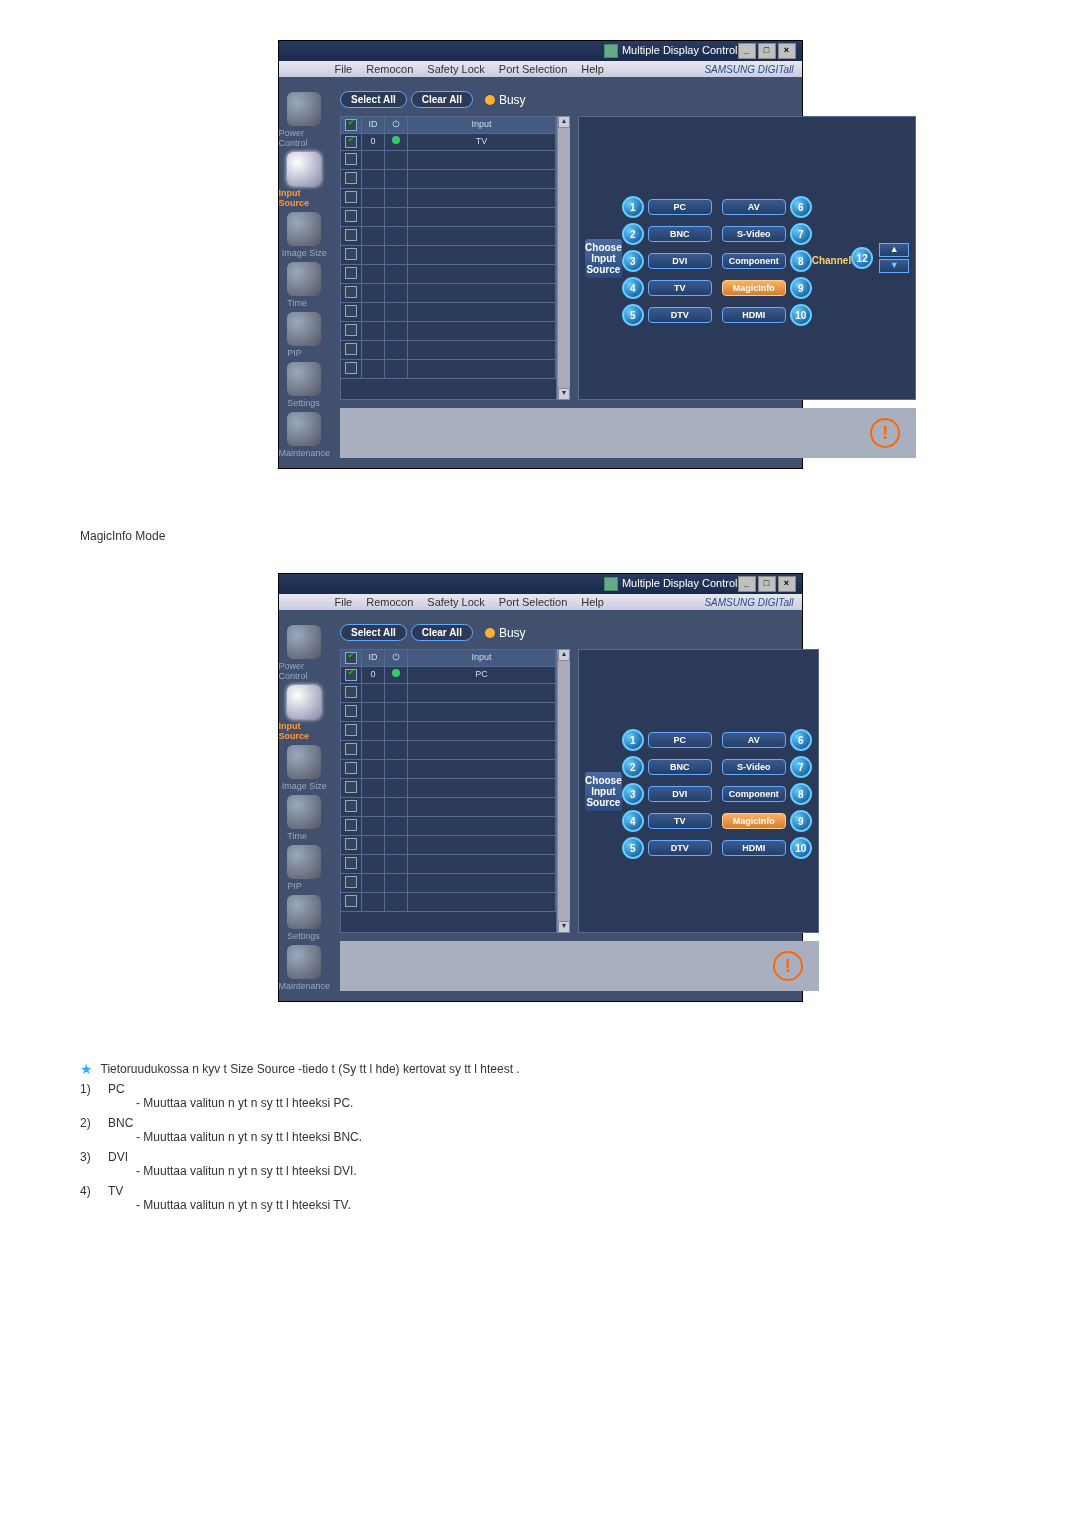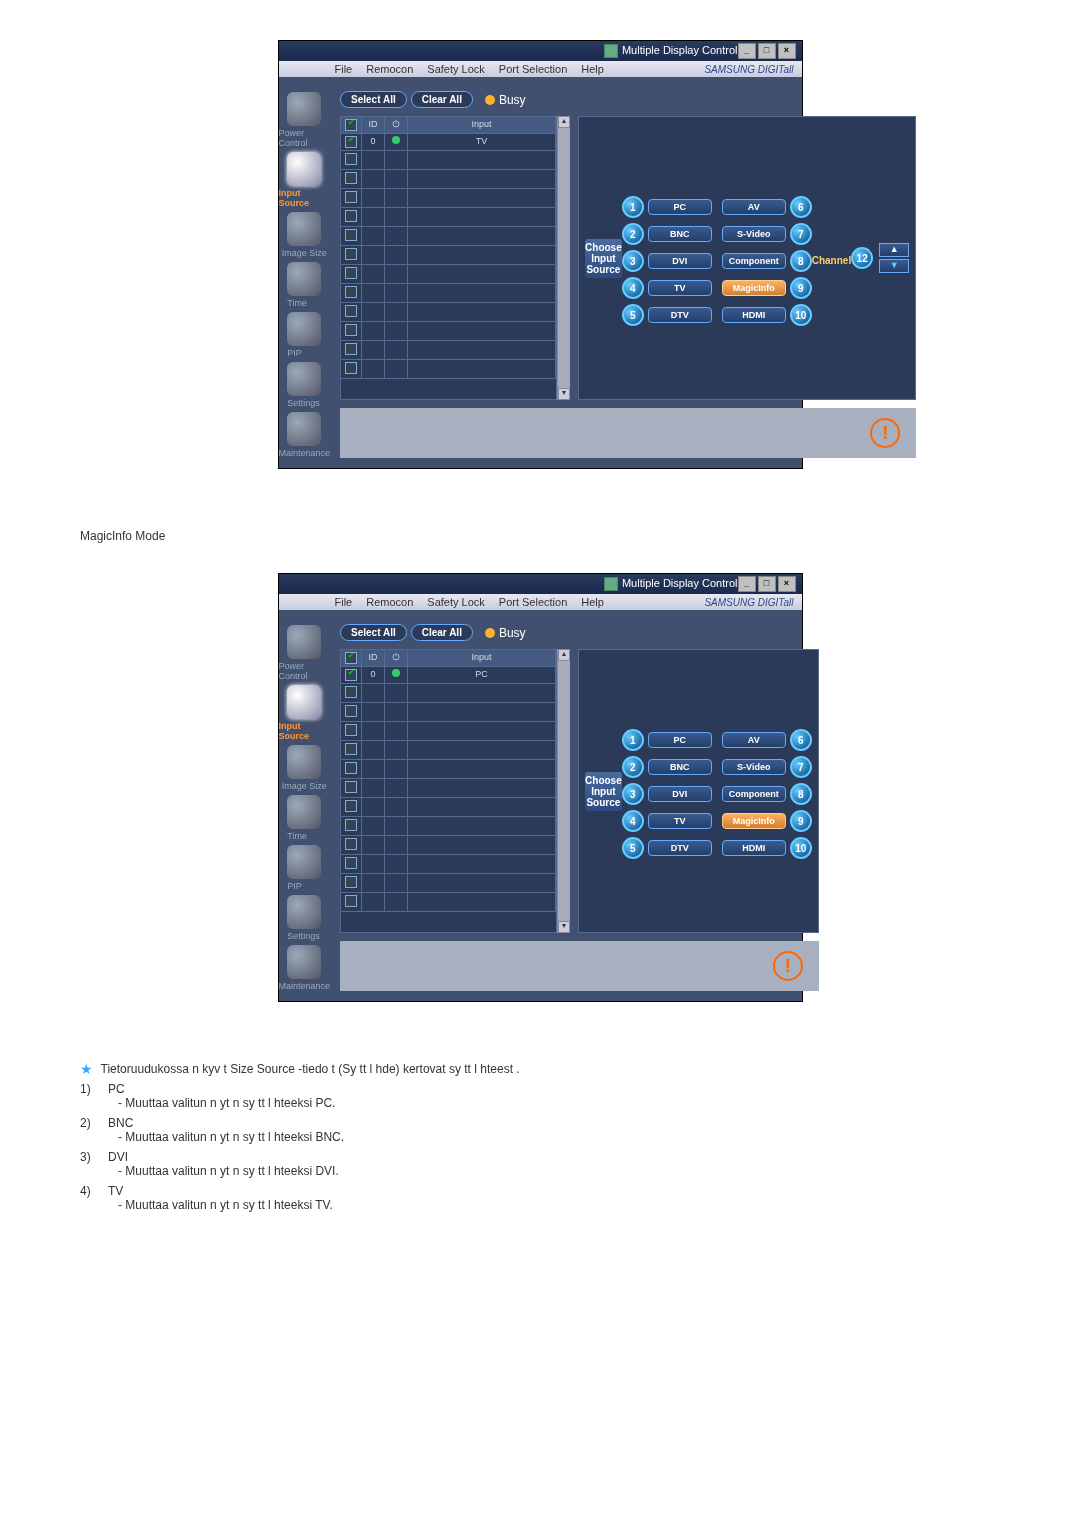--- a/index.html
+++ b/index.html
@@ -140,21 +140,21 @@
   .footer-bar {
     height:50px;background:#a8b0c0;margin-top:8px;
     display:flex;justify-content:flex-end;align-items:center;padding:0 16px;
   }
   .warn-ico{width:26px;height:26px;border-radius:50%;border:2px solid #f60;display:flex;align-items:center;justify-content:center;color:#f60;font-size:18px;font-weight:bold;}
   .mode-label { margin: 30px 0 30px 0; font-size:12px; }
   .note-line { display:flex; gap:8px; margin: 2px 0 6px 0;}
   .star { color:#33aaff; font-size:14px; line-height:14px; }
   .num-col { width:20px; }
   .def-col { flex:1; }
-  .sub-line { margin-left:10px; }
+  .sub-line { margin-left:28px; }
 </style>
 </head>
 <body>
 
 <div class="app-window">
   <div class="titlebar">
     <span><span class="ico"></span><span>Multiple Display Control</span></span>
     <span class="win-controls">
       <span class="win-btn">_</span>
       <span class="win-btn">□</span>

